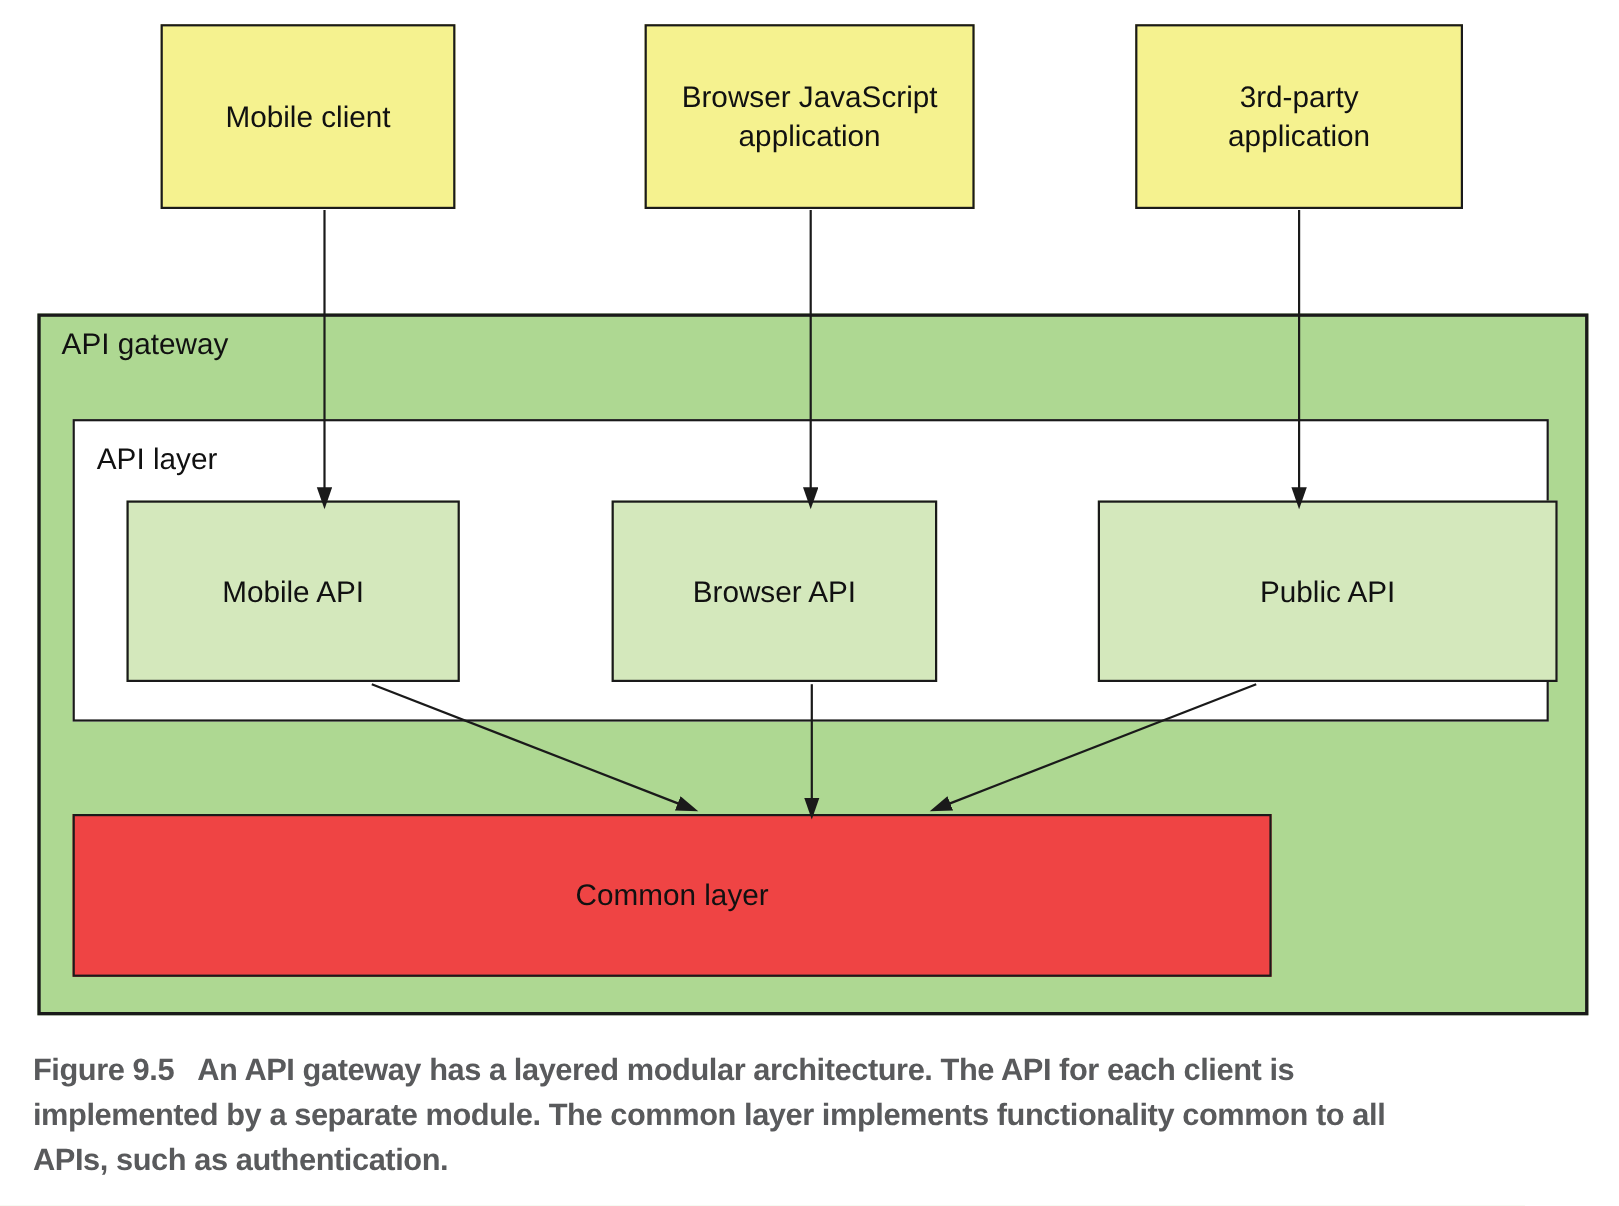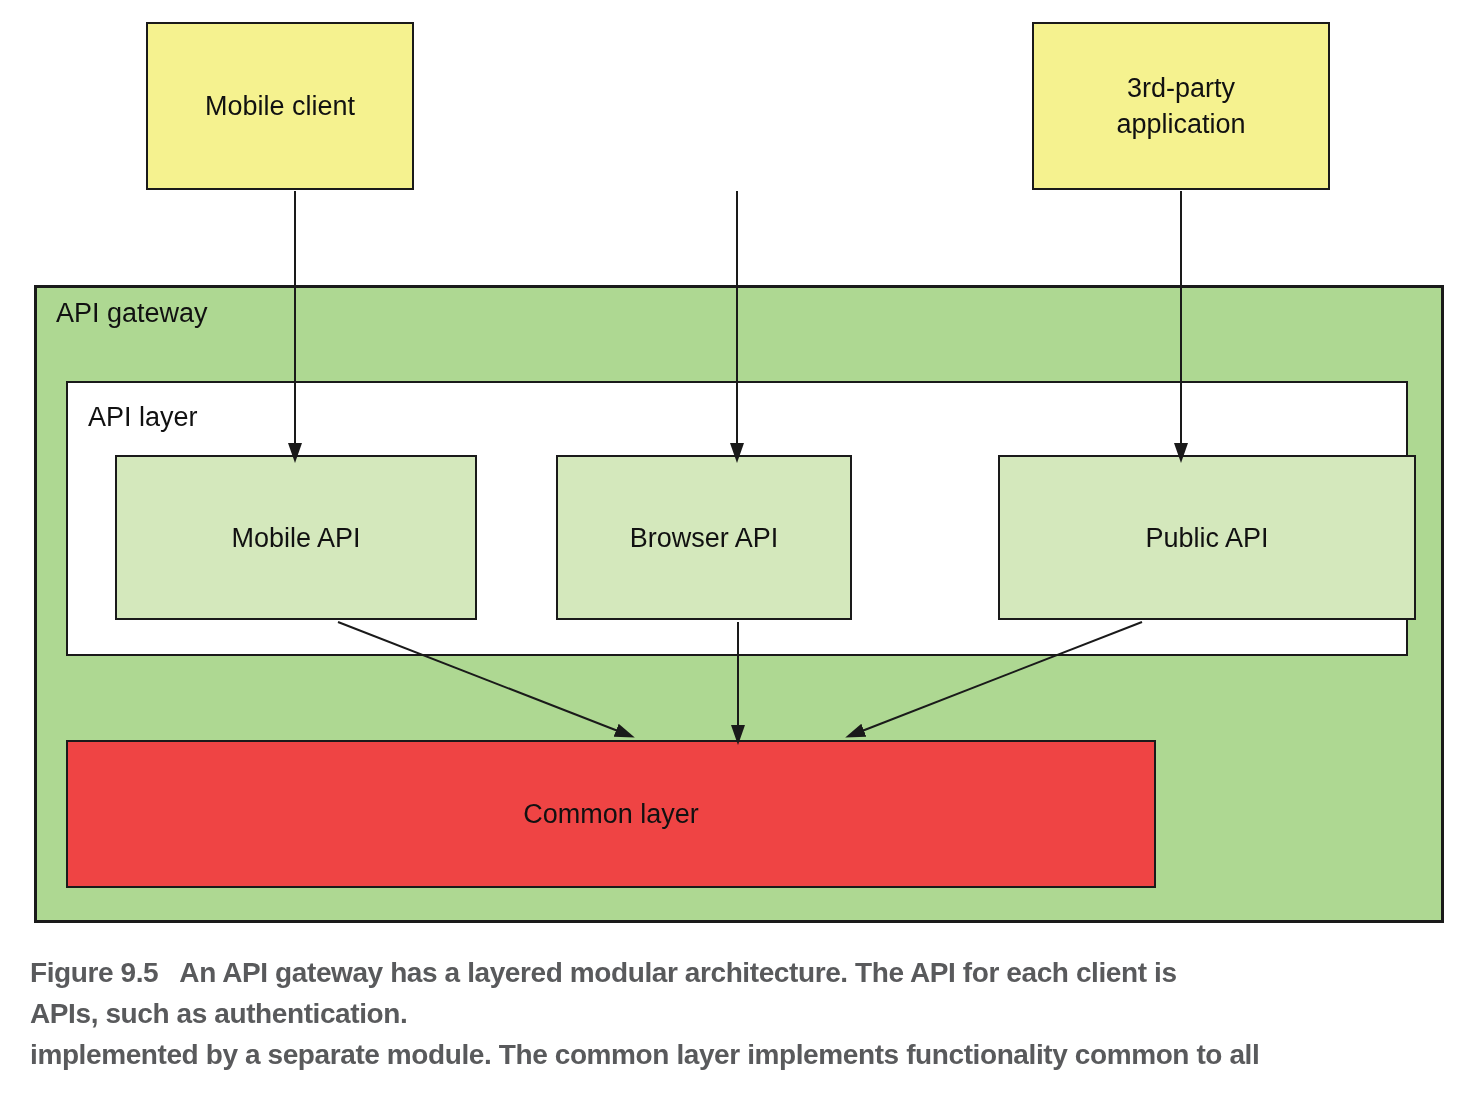--- a/index.html
+++ b/index.html
@@ -50,21 +50,21 @@
     position:absolute;
     left:66px;top:381px;width:1342px;height:275px;
     background:#ffffff;
     border:2px solid var(--border);
   }
   .api-layer-label{left:88px;top:402px;}
   .api-box{
     top:455px;height:165px;
     background:var(--api-fill);
   }
-  .api-mobile{left:115px;width:362px;}
+  .api-mobile{left:115px;width:303px;}
   .api-browser{left:556px;width:296px;}
   .api-public{left:998px;width:418px;}
   .common-layer-box{
     left:66px;top:740px;width:1090px;height:148px;
     background:#ef4444;
   }
   .arrows{
     position:absolute;left:0;top:0;
     pointer-events:none;
   }
@@ -79,20 +79,23 @@
   }
   .caption-line{white-space:pre;}
 </style>
 </head>
 <body>
 
 <div class="stage">
 
   <div class="box client-box client-mobile">
     <span>Mobile client</span>
+  </div>
+  <div class="box client-box client-browser">
+    <span>Browser JavaScript application</span>
   </div>
   <div class="box client-box client-3rd">
     <span>3rd-party application</span>
   </div>
 
   <div class="gateway-box"></div>
   <div class="corner-label gateway-label">API gateway</div>
 
   <div class="api-layer-box"></div>
   <div class="corner-label api-layer-label">API layer</div>
@@ -120,17 +123,17 @@
     <line x1="295" y1="191" x2="295" y2="445" stroke="#1a1a1a" stroke-width="2" marker-end="url(#ah)"></line>
     <line x1="737" y1="191" x2="737" y2="445" stroke="#1a1a1a" stroke-width="2" marker-end="url(#ah)"></line>
     <line x1="1181" y1="191" x2="1181" y2="445" stroke="#1a1a1a" stroke-width="2" marker-end="url(#ah)"></line>
     <line x1="338" y1="622" x2="618" y2="731" stroke="#1a1a1a" stroke-width="2" marker-end="url(#ah)"></line>
     <line x1="738" y1="622" x2="738" y2="727" stroke="#1a1a1a" stroke-width="2" marker-end="url(#ah)"></line>
     <line x1="1142" y1="622" x2="862" y2="731" stroke="#1a1a1a" stroke-width="2" marker-end="url(#ah)"></line>
   </svg>
 
   <div class="caption">
     <div class="caption-line">Figure 9.5   An API gateway has a layered modular architecture. The API for each client is</div>
+    <div class="caption-line">implemented by a separate module. The common layer implements functionality common to all</div>
     <div class="caption-line">APIs, such as authentication.</div>
-    <div class="caption-line">implemented by a separate module. The common layer implements functionality common to all</div>
   </div>
 
 </div>
 
 </body></html>

